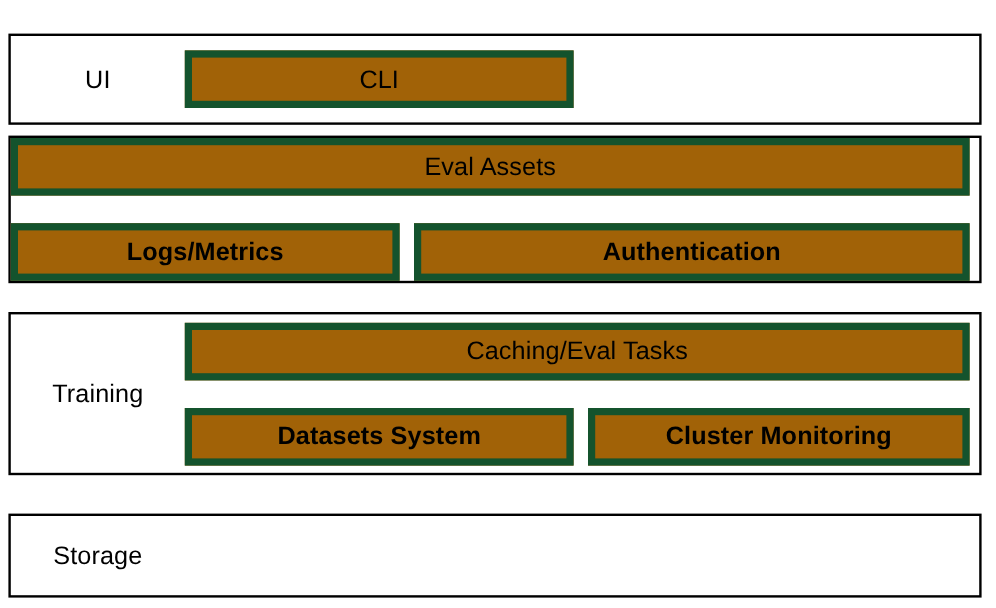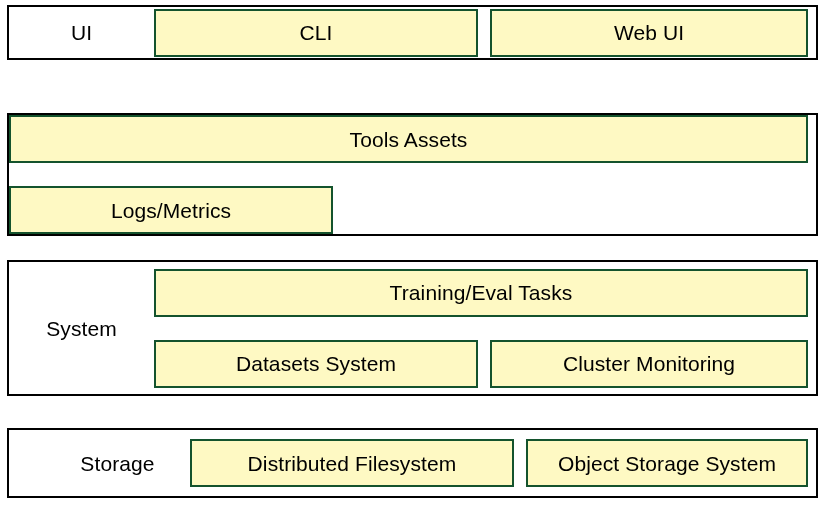--- a/index.html
+++ b/index.html
@@ -29,24 +29,24 @@
     left: 7px;
     width: 811px;
     box-sizing: border-box;
     border: 2px solid #000000;
     background: #ffffff;
     display: flex;
     flex-direction: row;
     align-items: stretch;
   }
 
-  .layer-ui      { top: 5px;  height: 55px;  }
+  .layer-ui      { top: 28px;  height: 76px;  }
   .layer-api     { top: 113px; height: 123px; }
   .layer-compute { top: 260px; height: 136px; }
-  .layer-storage { top: 428px; height: 70px; padding-left: 36px;  }
+  .layer-storage { top: 428px; height: 70px;  }
 
   
   .layer-label {
     flex: 0 0 145px;
     display: flex;
     align-items: center;
     justify-content: center;
     font-size: 21px;
     line-height: 1;
     letter-spacing: 0.1px;
@@ -66,26 +66,27 @@
 
   .box-row {
     display: flex;
     flex-direction: row;
     align-items: stretch;
     gap: 12px;
   }
 
   .box-row + .box-row {
     margin-top: 23px;
+    font-weight: bold;
   }
 
   .node-box {
     box-sizing: border-box;
-    border: 2px solid #14532d;
-    background: #fef9c3;
+    border: 6px solid #14532d;
+    background: #a16207;
     height: 48px;
     display: flex;
     align-items: center;
     justify-content: center;
     font-size: 21px;
     line-height: 1;
     letter-spacing: 0.1px;
     white-space: nowrap;
     text-align: right;
   }
@@ -97,52 +98,46 @@
 </head>
 <body>
 
 <div id="diagram">
 
   <div class="layer layer-ui">
     <div class="layer-label">UI</div>
     <div class="layer-content">
       <div class="box-row">
         <div class="node-box col-left">CLI</div>
-        <div class="node-box col-right">Web UI</div>
       </div>
     </div>
   </div>
 
   <div class="layer layer-api">
     <div class="layer-content">
       <div class="box-row">
-        <div class="node-box col-right">Tools Assets</div>
+        <div class="node-box col-right">Eval Assets</div>
       </div>
       <div class="box-row">
         <div class="node-box col-left">Logs/Metrics</div>
+        <div class="node-box col-right">Authentication</div>
       </div>
     </div>
   </div>
 
   <div class="layer layer-compute">
-    <div class="layer-label">System</div>
+    <div class="layer-label">Training</div>
     <div class="layer-content">
       <div class="box-row">
-        <div class="node-box col-right">Training/Eval Tasks</div>
+        <div class="node-box col-right">Caching/Eval Tasks</div>
       </div>
       <div class="box-row">
         <div class="node-box col-left">Datasets System</div>
         <div class="node-box col-right">Cluster Monitoring</div>
       </div>
     </div>
   </div>
 
   <div class="layer layer-storage">
     <div class="layer-label">Storage</div>
-    <div class="layer-content">
-      <div class="box-row">
-        <div class="node-box col-left">Distributed Filesystem</div>
-        <div class="node-box col-right">Object Storage System</div>
-      </div>
-    </div>
   </div>
 
 </div>
 
 </body></html>

